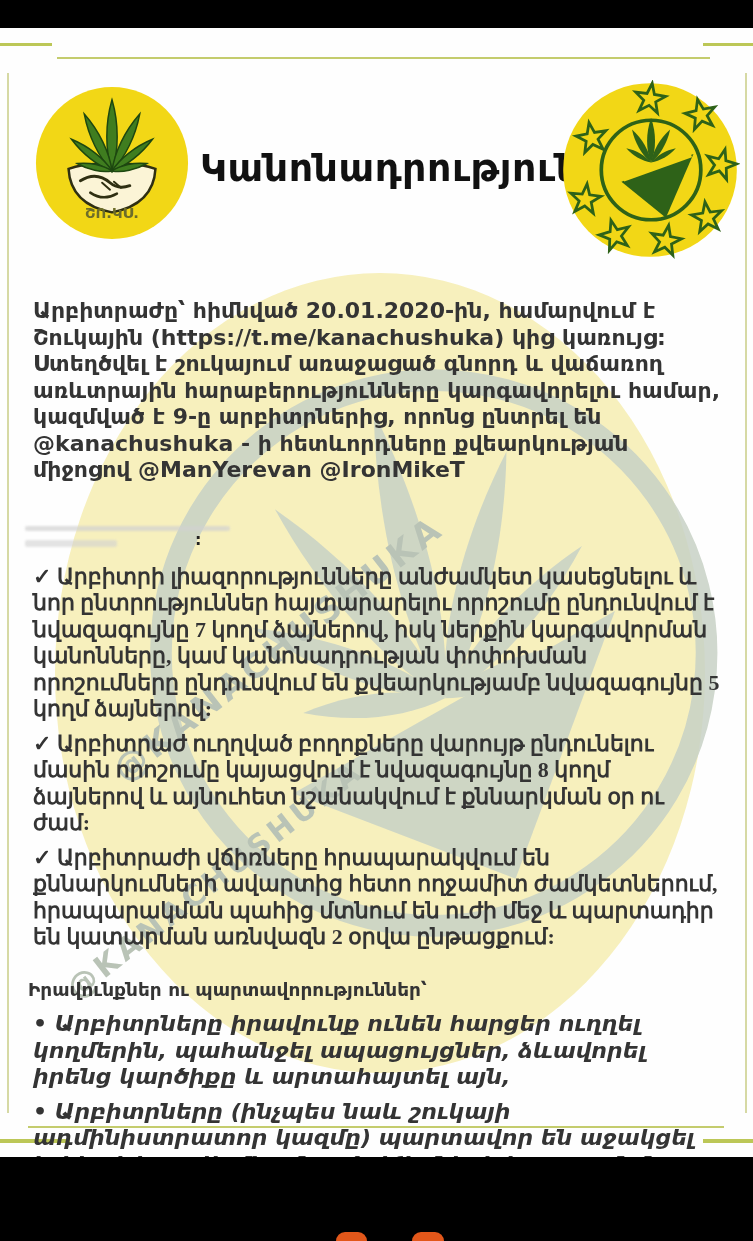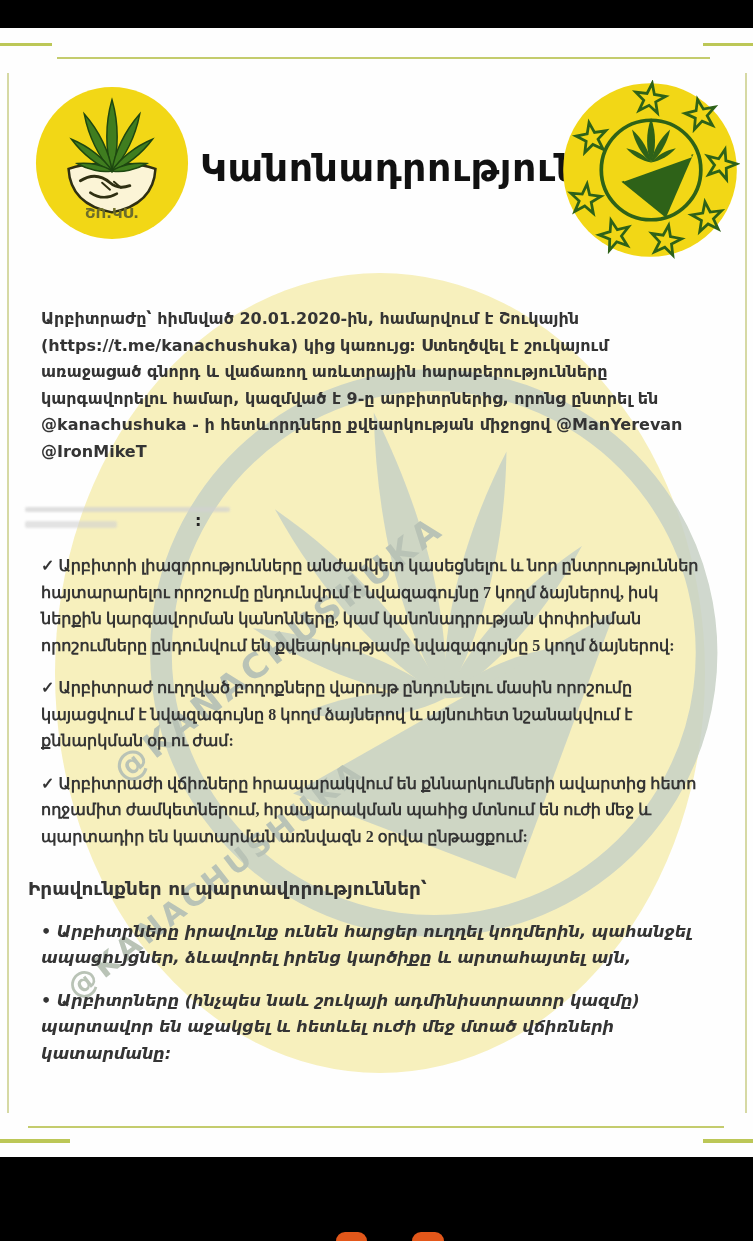--- a/index.html
+++ b/index.html
@@ -42,21 +42,21 @@
   .logo{position:absolute;}
   .logo-left{left:33px;top:55px;width:158px;height:160px;}
   .logo-right{left:560px;top:52px;width:180px;height:180px;}
   .title{
     position:absolute;left:200px;top:118px;width:360px;
     font-size:38px;font-weight:800;color:#111;letter-spacing:.5px;
   }
 
   
   .textcol{position:absolute;left:25px;top:262px;width:704px;color:#343434;}
-  .para{font-size:16px;font-weight:bold;line-height:26.5px;margin:16px;}
+  .para{font-size:22px;font-weight:bold;line-height:26.5px;margin:8px;}
   .intro{margin-bottom:40px;}
   .redaction{position:relative;height:32px;margin:4px 0 6px 0;}
   .smudge{position:absolute;background:#d2d2d2;border-radius:2px;filter:blur(1px);}
   .smudge1{left:0;top:2px;width:205px;height:5px;opacity:.7;}
   .smudge2{left:0;top:16px;width:92px;height:7px;opacity:.6;}
   .smudge-colon{position:absolute;left:170px;top:6px;color:#222;font-weight:bold;font-size:16px;}
   .rules{margin-bottom:26px;font-family:Liberation Serif, serif;}
   .heading{font-size:18.5px;font-weight:bold;line-height:26.5px;margin:3px;}
   .rights{margin:0;font-style:italic;}
 

